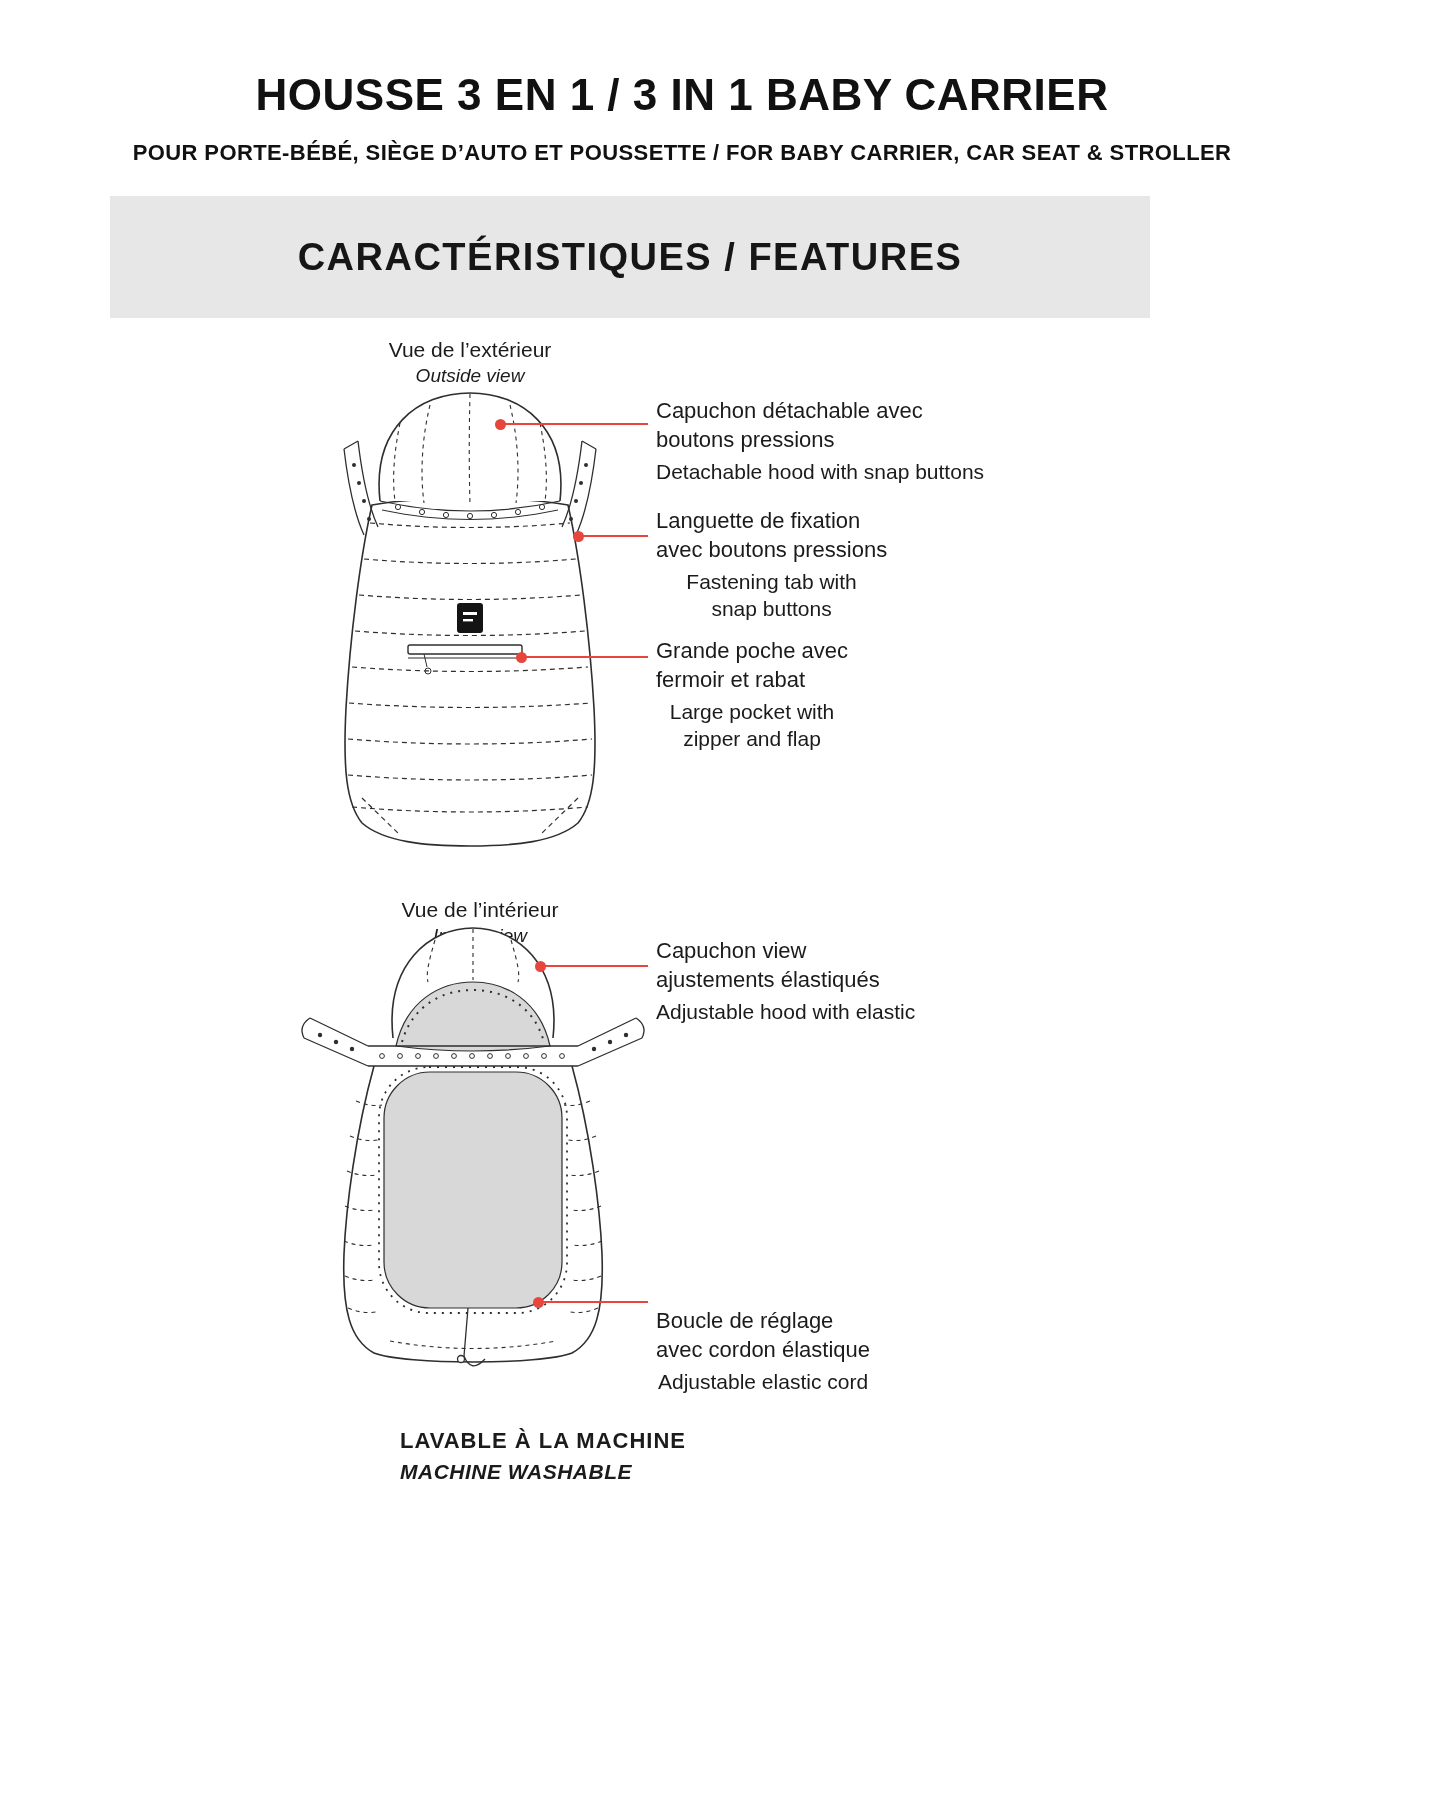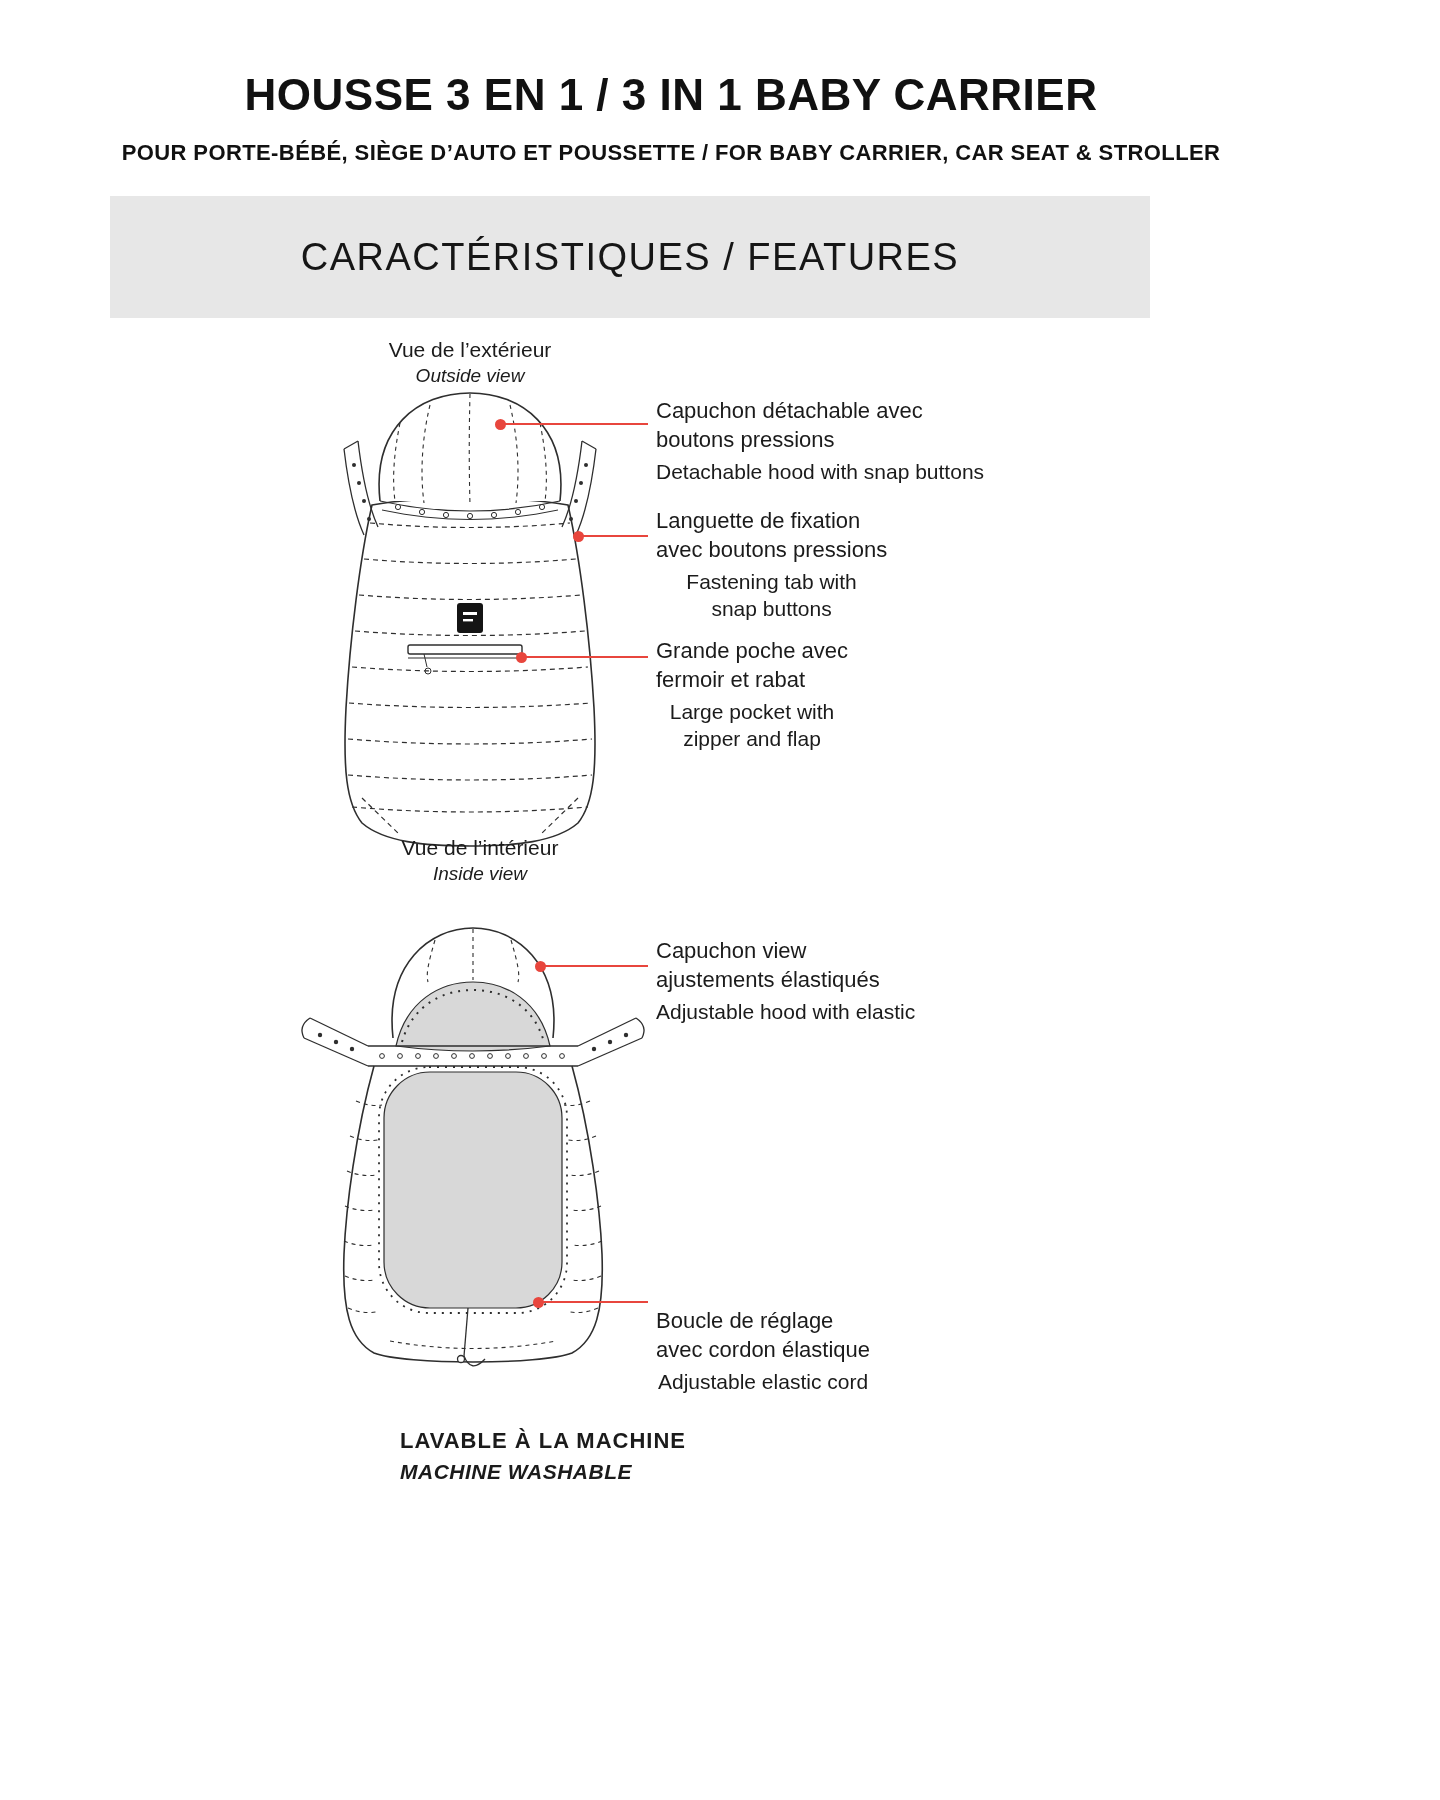--- a/index.html
+++ b/index.html
@@ -5,27 +5,27 @@
   :root{
     --accent:#e8463d;
     --banner-bg:#e7e7e7;
     --ink:#1b1b1b;
     --lining:#d8d8d8;
   }
   html,body{margin:0;padding:0;background:#ffffff;}
   body{font-family:"Liberation Sans", sans-serif;color:var(--ink);}
   .page{position:relative;width:1440px;height:1800px;background:#ffffff;overflow:hidden;}
 
-  .header{position:absolute;left:5px;top:70px;width:1260px;text-align:center;padding-left:36px;}
+  .header{position:absolute;left:16px;top:70px;width:1260px;text-align:center;padding-left:36px;}
   .title{font-size:44px;font-weight:bold;letter-spacing:.5px;color:#111;}
   .subtitle{font-size:22px;font-weight:bold;letter-spacing:.4px;margin-top:20px;color:#111;}
 
   .banner{position:absolute;left:110px;top:196px;width:1040px;height:122px;
           background:var(--banner-bg);display:flex;align-items:center;justify-content:center;}
-  .banner-title{font-size:38px;font-weight:normal;letter-spacing:1.5px;color:#161616;}
+  .banner-title{font-size:38px;font-weight:bold;letter-spacing:1.5px;color:#161616;}
 
   .caption{position:absolute;text-align:center;width:300px;}
   .caption .fr{font-size:21px;}
   .caption .en{font-size:19px;font-style:italic;margin-top:3px;text-align:center;}
 
   .callout{position:absolute;}
   .callout .fr{font-size:22px;line-height:1.33;white-space:pre-line;}
   .callout .en{font-size:21px;line-height:1.3;white-space:pre-line;margin-top:3px;text-align:center;}
 
   .leader{position:absolute;height:2px;background:var(--accent);}
@@ -149,21 +149,21 @@
     <div class="en">Large pocket with
 zipper and flap</div>
   </div>
   <div class="callout" style="left:656px;top:506px;">
     <div class="fr">Languette de fixation
 avec boutons pressions</div>
     <div class="en">Fastening tab with
 snap buttons</div>
   </div>
 
-  <div class="caption" style="left:330px;top:836px;">
+  <div class="caption" style="left:330px;top:898px;">
     <div class="fr">Vue de l’intérieur</div>
     <div class="en">Inside view</div>
   </div>
 
   <svg style="position:absolute;left:290px;top:916px;" width="370" height="460" viewBox="0 0 370 460">
 
     <g fill="none" stroke="currentColor">
       <path stroke-width="1.6" fill="#ffffff" d="M 103 122 C 95 48, 140 12, 183 12 C 226 12, 271 48, 263 122"></path>
       <g stroke-width="1.1" stroke-dasharray="4 4">
         <path d="M 145 24 C 138 48, 136 58, 138 66"></path>

